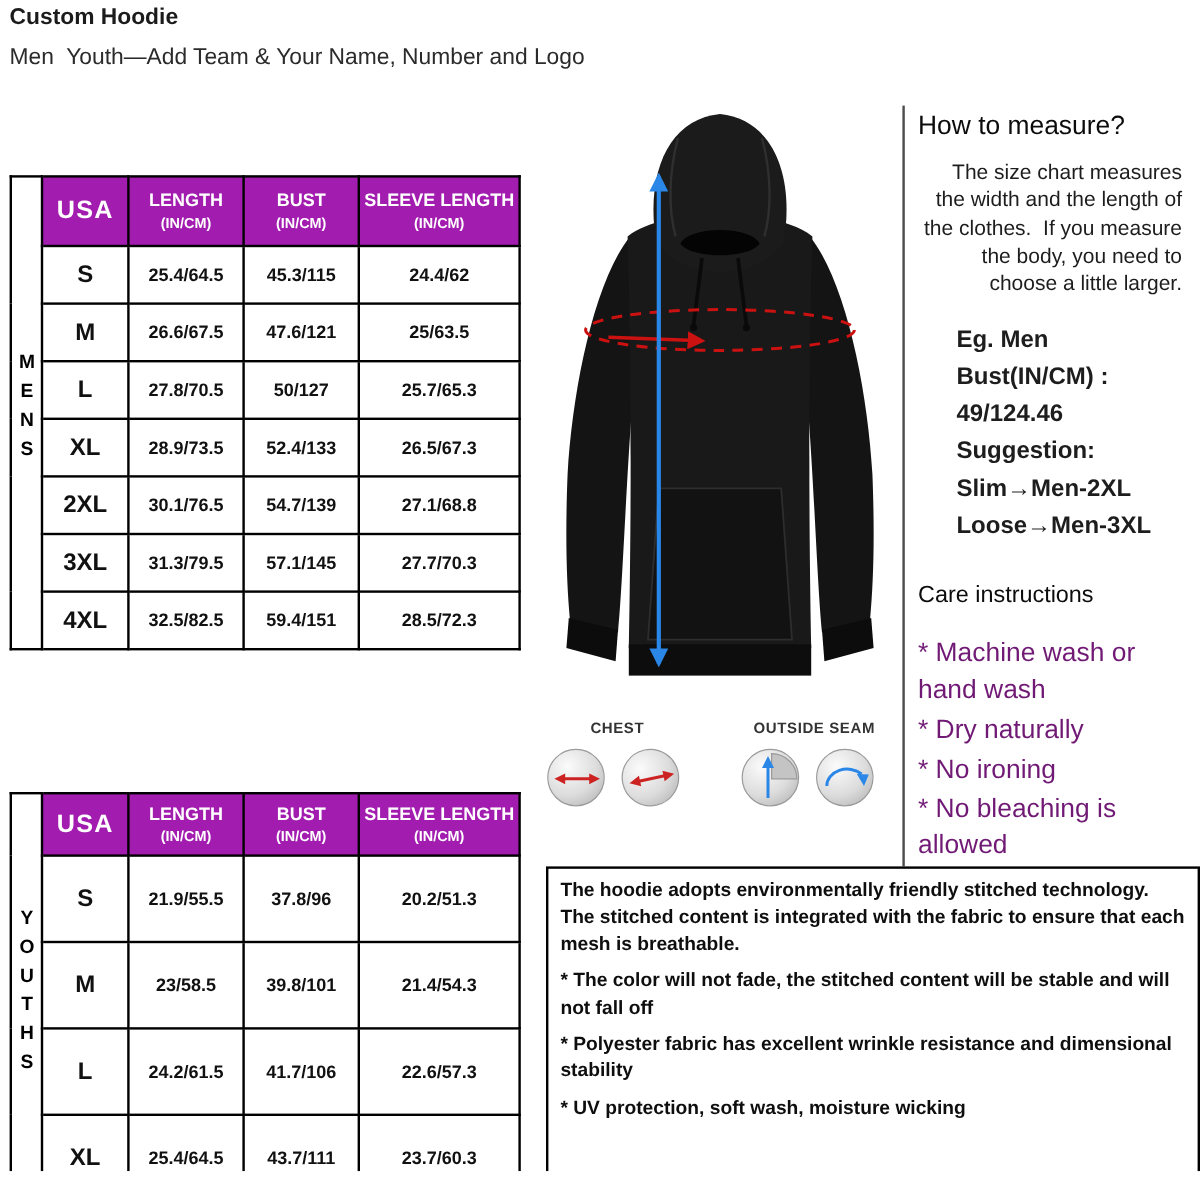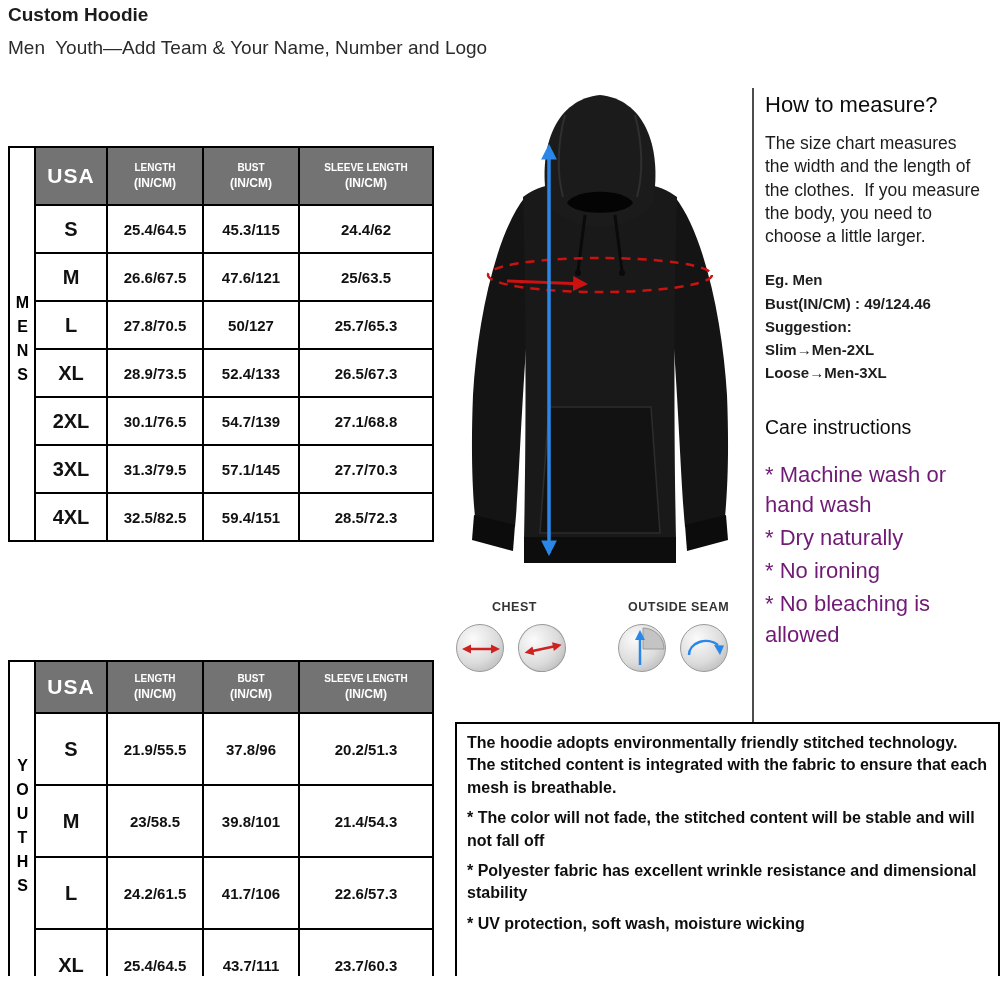--- a/index.html
+++ b/index.html
@@ -8,23 +8,23 @@
           font-family:"Liberation Sans", sans-serif; color:#111; }
 
   
   .hdr { position:absolute; left:8px; top:4px; }
   .hdr .title { font-size:19px; font-weight:bold; color:#1b1b1b; }
   .hdr .subtitle { font-size:19px; margin-top:11px; color:#2b2b2b; white-space:pre-wrap; }
 
   
   .size-table { border-collapse:collapse; table-layout:fixed; position:absolute; background:#fff; }
   .size-table td, .size-table th { border:2px solid #000; text-align:center; vertical-align:middle; padding:0; }
-  .size-table th { background:#737373; color:#fff; }
+  .size-table th { background:#a21caf; color:#fff; }
   th.usa { font-size:21px; font-weight:bold; letter-spacing:1px; }
-  .cl { font-size:10px; font-weight:bold; }
+  .cl { font-size:15px; font-weight:bold; }
   .cu { font-size:12px; font-weight:bold; margin-top:3px; }
   td.size { font-weight:bold; font-size:20px; }
   td.val  { font-weight:bold; font-size:15px;margin-left:28px; }
   td.vcell { background:#fff; }
   .vtext { writing-mode:vertical-lr; text-orientation:upright; display:inline-block;
            font-weight:bold; font-size:16px; letter-spacing:7px; color:#000; }
   #mens-table { left:8px; top:146px; width:424px; }
   #mens-table tr.head { height:58px; }
   #mens-table tr.body { height:48px; }
   #youth-table { left:8px; top:660px; width:424px; }
@@ -41,22 +41,22 @@
   #seam-icons  { left:618px; top:624px; }
   .sphere { width:48px; height:48px; border-radius:50%; position:relative; border:1px solid #9a9a9a;
             background:radial-gradient(circle at 35% 30%, #fbfbfb, #dcdcdc 55%, #b9b9b9 88%); }
   .sphere svg { position:absolute; left:0; top:0; }
   .tilt { transform:rotate(-12deg); }
 
   
   #divider { position:absolute; left:752px; top:88px; width:2px; height:634px; background:#4c4c4c; }
   #measure { position:absolute; left:765px; top:92px; width:220px; }
   #measure h2 { font-size:22px; font-weight:normal; color:#0c0c0c; }
-  .desc { margin-top:14px; font-size:17.5px; line-height:1.33; color:#1d1d1d; white-space:pre-wrap; }
-  .example { margin-top:20px; font-size:15px; font-weight:bold; line-height:1.55; color:#1d1d1d; }
+  .desc { margin-top:14px; font-size:17.5px; line-height:1.33; color:#1d1d1d; white-space:pre-wrap;text-align:right; }
+  .example { margin-top:20px; font-size:20px; font-weight:bold; line-height:1.55; color:#1d1d1d;margin-left:32px; }
   .care-title { margin-top:31px; font-size:19.5px; color:#0c0c0c; }
   .care { margin-top:21px; font-size:22px; line-height:1.4; color:#701a75; }
   .care > div { margin-top:2px; }
 
   
   #info-box { position:absolute; left:455px; top:722px; width:545px; height:278px;
               border:2px solid #000; padding:8px 10px 4px 10px;
               font-size:16px; font-weight:bold; line-height:1.4; color:#0e0e0e; }
   #info-box .bullet { margin-top:8px; }
 </style>

